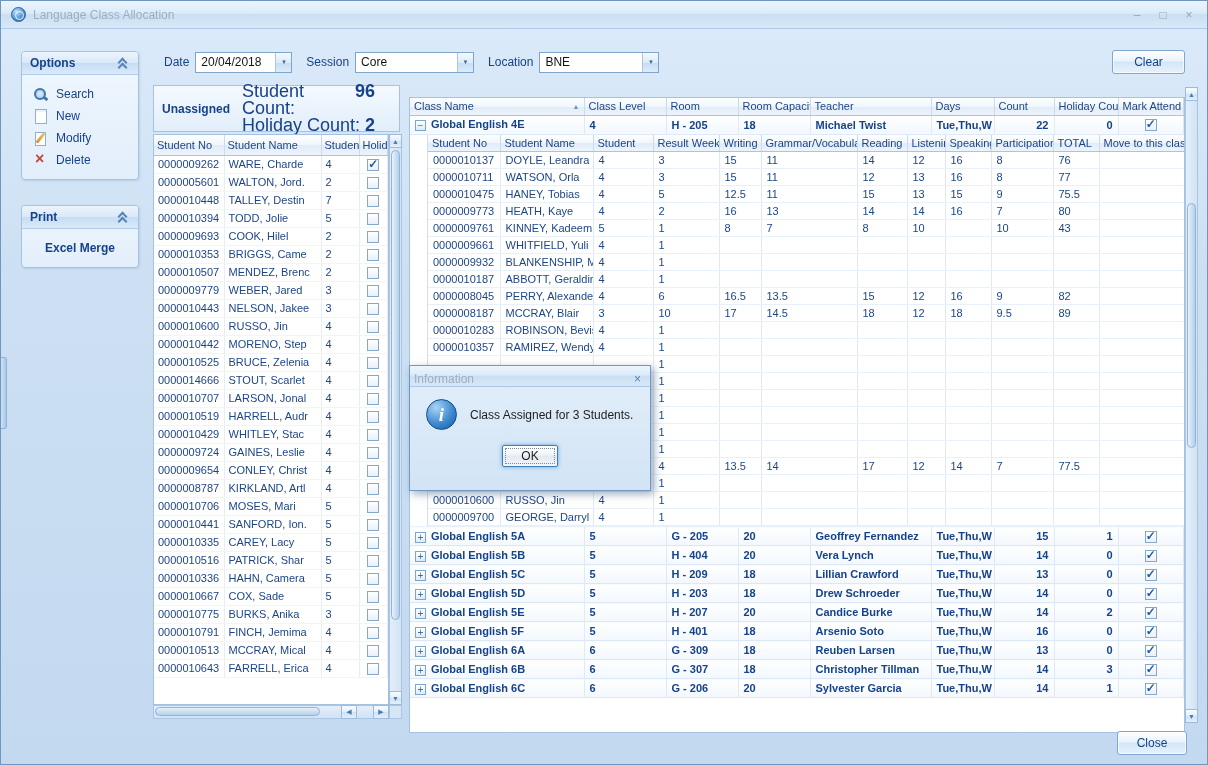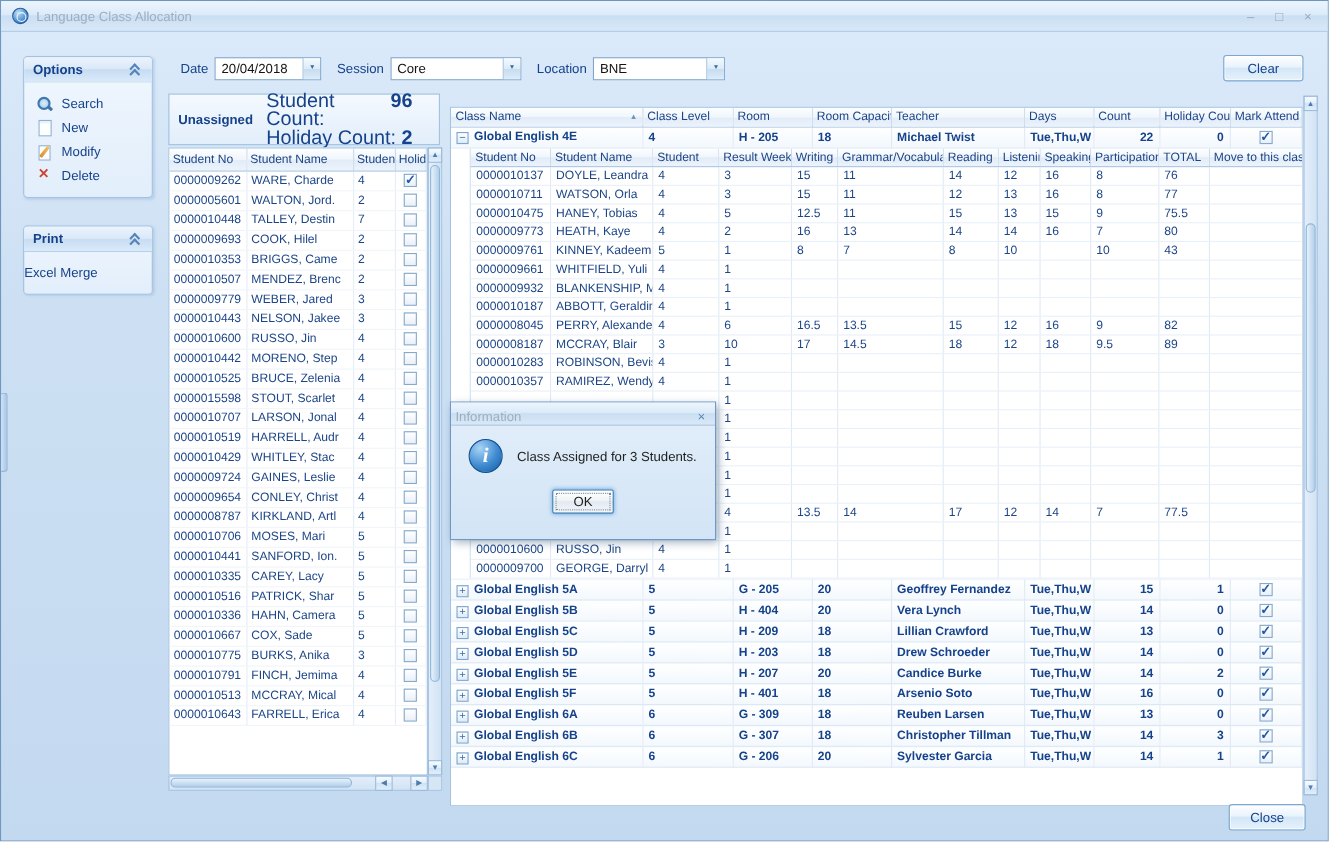--- a/index.html
+++ b/index.html
@@ -30,21 +30,21 @@
                   background:linear-gradient(180deg,#ecf4fc 0%,#d9e8f8 50%,#c7dcf2 51%,#d9eafa 100%);
                   border-bottom:1px solid #b1cbe8; border-radius:3px 3px 0 0;
                   color:#15428b; font-weight:bold; font-size:12px; }
   .chevron { width:14px; height:14px; margin-left:auto; position:relative; cursor:pointer; }
   .chevron::before,.chevron::after { content:""; position:absolute; left:3px; width:5px; height:5px;
                   border-left:2px solid #5585b8; border-top:2px solid #5585b8; transform:rotate(45deg); }
   .chevron::before { top:3px; } .chevron::after { top:8px; }
   .panel-body { padding:8px 0 8px; }
   .panel-item { height:22px; display:flex; align-items:center; gap:8px; padding:0 11px;
                 font-size:12px; color:#15428b; cursor:pointer; }
-  .print-item { padding:0; }
+  .print-item { justify-content:center; padding:0;font-weight:bold; }
   .opt-icon { width:15px; height:15px; position:relative; flex:0 0 15px; }
   .opt-icon.search::before { content:""; position:absolute; left:1px; top:1px; width:8px; height:8px;
         border:2px solid #3f76ad; border-radius:50%; background:radial-gradient(circle,#dff0fb,#9cc6e8); }
   .opt-icon.search::after { content:""; position:absolute; left:10px; top:10px; width:5px; height:3px;
         background:#3f76ad; transform:rotate(40deg); border-radius:1px; }
   .opt-icon.new::before { content:""; position:absolute; left:2px; top:0; width:10px; height:13px;
         background:#fdfefe; border:1px solid #8fb0d2; box-shadow:inset 0 2px 0 #e8f1fa; }
   .opt-icon.modify::before { content:""; position:absolute; left:2px; top:1px; width:9px; height:12px;
         background:#fdfefe; border:1px solid #8fb0d2; }
   .opt-icon.modify::after { content:""; position:absolute; left:6px; top:1px; width:3px; height:12px;
@@ -292,20 +292,26 @@
             <td class="ctr"><span class="cb"></span></td>
           </tr>
 
           <tr>
             <td>0000010448</td>
             <td>TALLEY, Destin</td>
             <td>7</td>
             <td class="ctr"><span class="cb"></span></td>
           </tr>
 
+          <tr>
+            <td>0000010394</td>
+            <td>TODD, Jolie</td>
+            <td>5</td>
+            <td class="ctr"><span class="cb"></span></td>
+          </tr>
 
           <tr>
             <td>0000009693</td>
             <td>COOK, Hilel</td>
             <td>2</td>
             <td class="ctr"><span class="cb"></span></td>
           </tr>
 
           <tr>
             <td>0000010353</td>
@@ -350,21 +356,21 @@
           </tr>
 
           <tr>
             <td>0000010525</td>
             <td>BRUCE, Zelenia</td>
             <td>4</td>
             <td class="ctr"><span class="cb"></span></td>
           </tr>
 
           <tr>
-            <td>0000015598</td>
+            <td>0000014666</td>
             <td>STOUT, Scarlet</td>
             <td>4</td>
             <td class="ctr"><span class="cb"></span></td>
           </tr>
 
           <tr>
             <td>0000010707</td>
             <td>LARSON, Jonal</td>
             <td>4</td>
             <td class="ctr"><span class="cb"></span></td>

